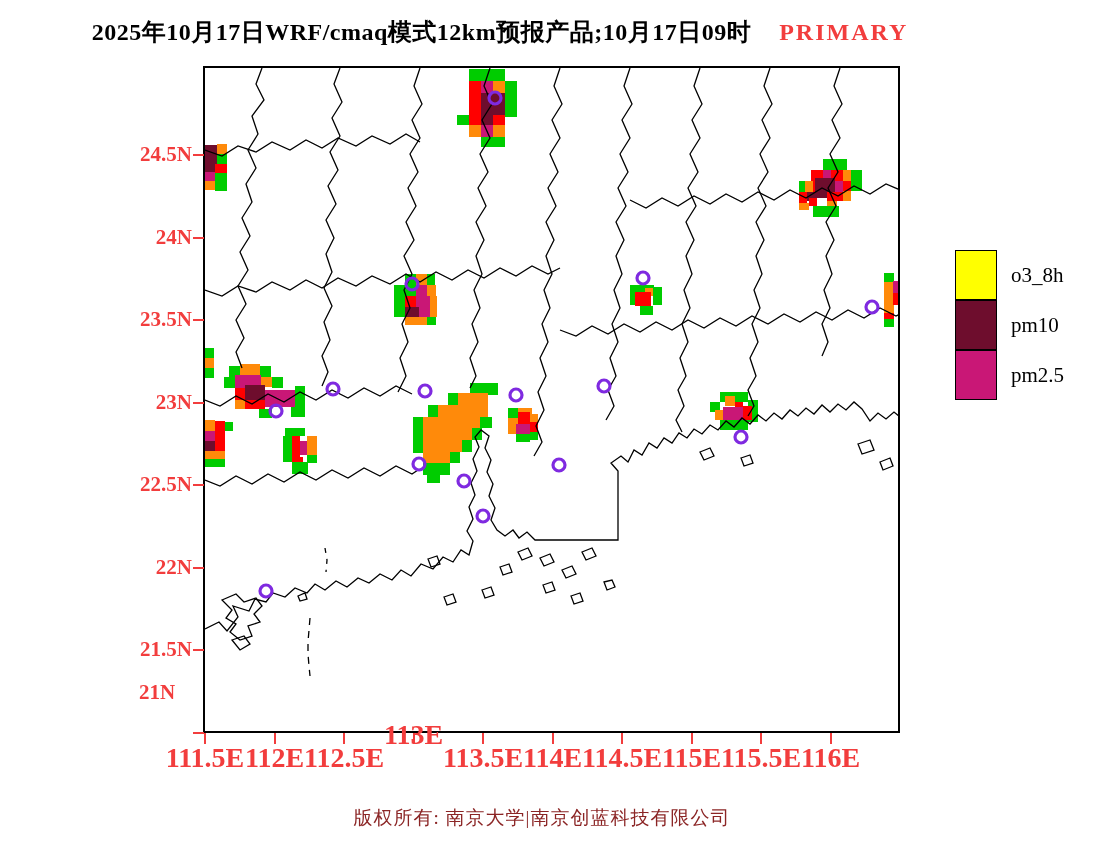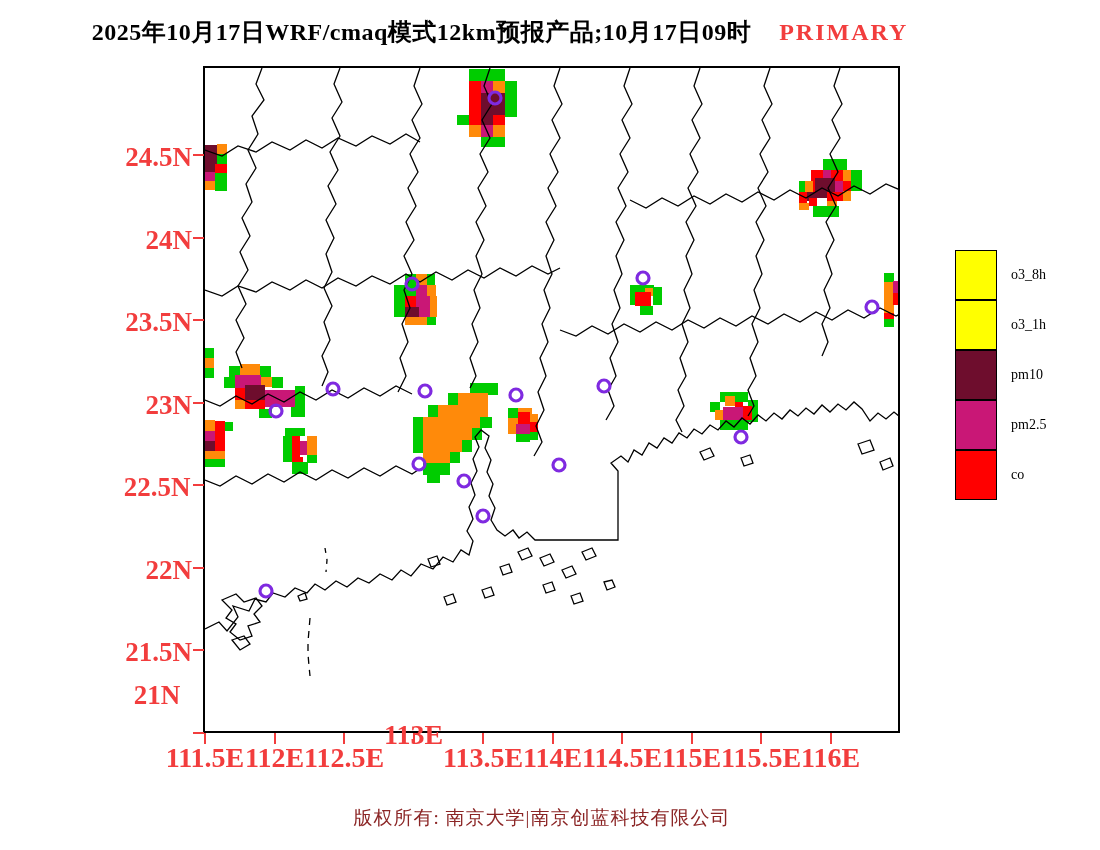--- a/index.html
+++ b/index.html
@@ -4,30 +4,30 @@
 <style>
   html,body{margin:0;padding:0;background:#fff;}
   .canvas{position:relative;width:1100px;height:850px;background:#ffffff;overflow:hidden;
           font-family:"Liberation Serif","DejaVu Serif",serif;}
   .title{position:absolute;top:16px;left:0;width:1000px;text-align:center;
          font-size:24px;font-weight:bold;color:#000;white-space:nowrap;letter-spacing:.5px;}
   .title .hl{color:#f23d3d;margin-left:28px;letter-spacing:2px;}
   .plot-frame{position:absolute;left:203px;top:66px;width:697px;height:667px;
               border:2.5px solid #000;box-sizing:border-box;}
   .layer{position:absolute;left:0;top:0;pointer-events:none;}
-  .ylab{position:absolute;color:#f23d3d;font-size:27px;font-weight:bold;
+  .ylab{position:absolute;color:#f23d3d;font-size:21px;font-weight:bold;
         text-align:right;width:70px;transform:translateY(-13px);}
   .ytick{position:absolute;width:11px;height:2px;background:#f23d3d;}
   .xlab{position:absolute;color:#f23d3d;font-size:28px;font-weight:bold;
         transform:translateX(-50%);white-space:nowrap;}
   .xtick{position:absolute;width:2px;height:11px;background:#f23d3d;}
   .legend{position:absolute;left:955px;top:250px;}
   .lg-row{display:flex;align-items:center;height:50px;}
   .lg-swatch{width:42px;height:50px;border:1px solid #000;box-sizing:border-box;margin-top:-1px;flex:none;}
-  .lg-label{font-size:14px;color:#000;padding-left:14px;white-space:nowrap;}
+  .lg-label{font-size:21px;color:#000;padding-left:14px;white-space:nowrap;}
   .footer{position:absolute;top:805px;left:0;width:1084px;text-align:center;
           font-size:19px;color:#8b2525;letter-spacing:1px;}
 </style>
 </head>
 <body>
 
 <div class="canvas">
 
   <div class="title">
     <span>2025年10月17日WRF/cmaq模式12km预报产品;10月17日09时</span><span class="hl">PRIMARY</span>
@@ -250,21 +250,21 @@
 
   <div id="y-axis">
       <span class="ylab" style="left: 122px; top: 155px;">24.5N</span>
       <div class="ytick" style="left: 193px; top: 154px;"></div>
       <span class="ylab" style="left: 122px; top: 237.57px;">24N</span>
       <div class="ytick" style="left: 193px; top: 236.57px;"></div>
       <span class="ylab" style="left: 122px; top: 320.14px;">23.5N</span>
       <div class="ytick" style="left: 193px; top: 319.14px;"></div>
       <span class="ylab" style="left: 122px; top: 402.71px;">23N</span>
       <div class="ytick" style="left: 193px; top: 401.71px;"></div>
-      <span class="ylab" style="left: 122px; top: 485.28px; text-align: center;">22.5N</span>
+      <span class="ylab" style="left: 122px; top: 485.28px;">22.5N</span>
       <div class="ytick" style="left: 193px; top: 484.28px;"></div>
       <span class="ylab" style="left: 122px; top: 567.85px;">22N</span>
       <div class="ytick" style="left: 193px; top: 566.85px;"></div>
       <span class="ylab" style="left: 122px; top: 650.42px;">21.5N</span>
       <div class="ytick" style="left: 193px; top: 649.42px;"></div>
       <span class="ylab" style="left: 122px; top: 693px; text-align: center;">21N</span>
       <div class="ytick" style="left: 193px; top: 731.99px;"></div>
     </div>
   <div id="x-axis">
       <span class="xlab" style="left: 205px; top: 742px;">111.5E</span>
@@ -288,31 +288,23 @@
       <span class="xlab" style="left: 830.5px; top: 742px;">116E</span>
       <div class="xtick" style="left: 829.5px; top: 733px;"></div>
     </div>
 
   <div class="legend" id="legend">
       <div class="lg-row">
         <div class="lg-swatch" style="background: rgb(255, 255, 0);"></div>
         <span class="lg-label">o3_8h</span>
       </div>
       <div class="lg-row">
-        <div class="lg-swatch" style="background: rgb(255, 255, 0);"></div>
-        <span class="lg-label">o3_1h</span>
-      </div>
-      <div class="lg-row">
         <div class="lg-swatch" style="background: rgb(110, 13, 45);"></div>
         <span class="lg-label">pm10</span>
       </div>
       <div class="lg-row">
         <div class="lg-swatch" style="background: rgb(201, 23, 118);"></div>
         <span class="lg-label">pm2.5</span>
       </div>
-      <div class="lg-row">
-        <div class="lg-swatch" style="background: rgb(255, 0, 0);"></div>
-        <span class="lg-label">co</span>
-      </div>
     </div>
 
   <div class="footer">版权所有: 南京大学|南京创蓝科技有限公司</div>
 </div>
 
 </body></html>

